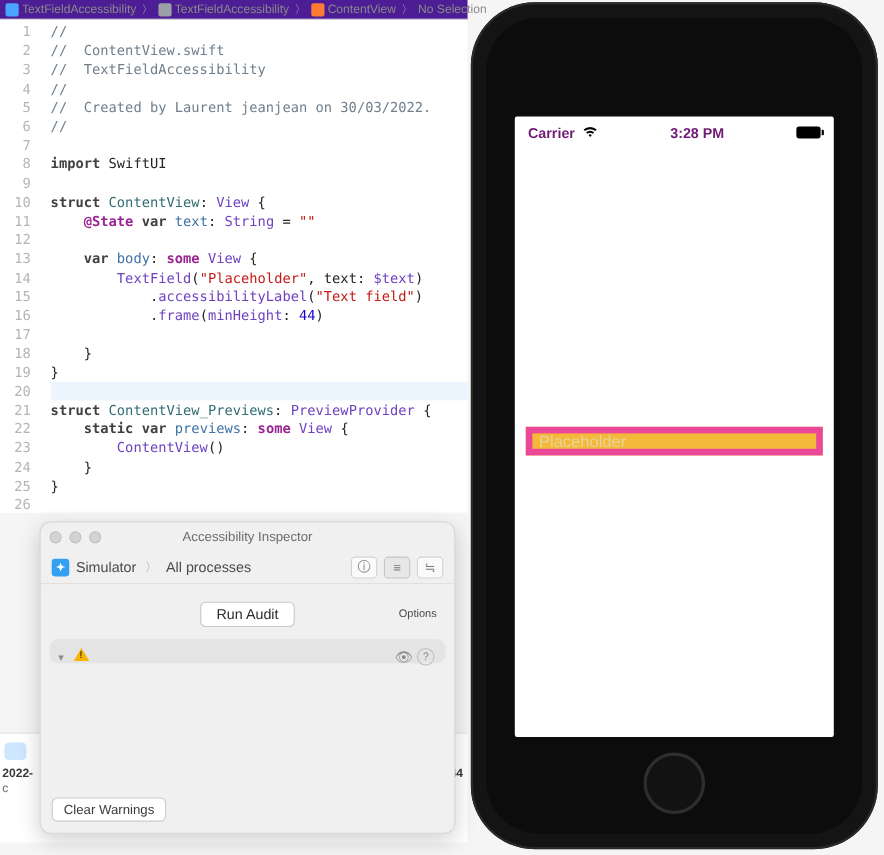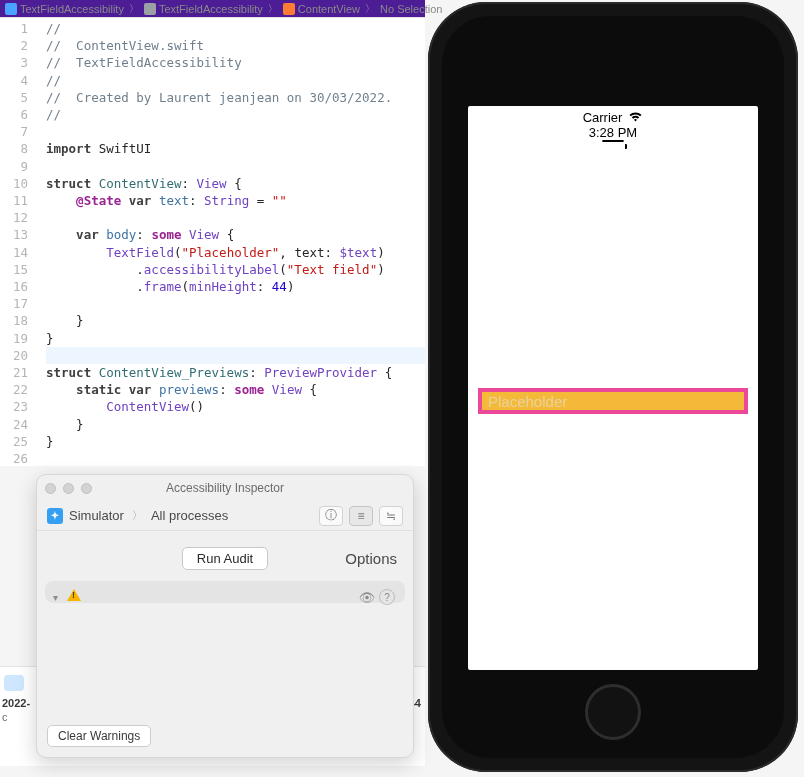--- a/index.html
+++ b/index.html
@@ -156,21 +156,21 @@
     margin: 0 auto;
     padding: 3px 14px;
     font-size: 13px;
     background: #ffffff;
     border: 1px solid #c8c8c8;
     border-radius: 5px;
     color: #2a2a2a;
   }
   .options {
     position: absolute; right: 16px;
-    font-size: 15px; color: #4a4a4a;
+    font-size: 10px; color: #4a4a4a;
   }
 
   .issue-card {
     position: absolute; left: 8px; right: 8px; top: 106px;
     background: #e4e4e4;
     border-radius: 8px;
     padding: 10px 12px 12px 40px;
     font-size: 12.5px;
     color: #3a3a3a;
   }
@@ -231,40 +231,40 @@
   }
   .screen {
     position: absolute;
     top: 90px; left: 26px; right: 26px; bottom: 88px;
     background: #ffffff;
     border-radius: 2px;
   }
   .status-row {
     position:absolute; top: 4px; left: 12px; right: 12px; height: 20px;
     display:flex; align-items:center; justify-content:space-between;
-    font-size: 13px; font-weight: 400; color:#000000;flex-direction:column;
+    font-size: 13px; font-weight: 700; color:#701a75;
   }
   .status-row .left { display:flex; align-items:center; gap:6px; }
   .wifi { font-size: 13px; }
   .battery {
     width: 22px; height: 11px;
     border: 1.5px solid #000; border-radius: 2.5px;
     position: relative;
     background:#000;
   }
   .battery::after{
     content:""; position:absolute; right:-4px; top:2.5px;
     width:2px;height:5px;background:#000;border-radius:0 1px 1px 0;
   }
 
   .textfield-hl {
     position: absolute;
     top: 282px; left: 10px; right: 10px; height: 26px;
     background: #f5b93a;
-    border: 4px solid #ec4899;
+    border: 6px solid #ec4899;
     display:flex; align-items:center;
     padding: 0 6px;
     color: #e8d39a;
     font-size: 15px;
   }
   .home-btn {
     position: absolute; bottom: 18px; left: 50%; transform: translateX(-50%);
     width: 56px; height: 56px; border-radius: 50%;
     border: 3px solid #2e2e2e;
     background: #121212;

